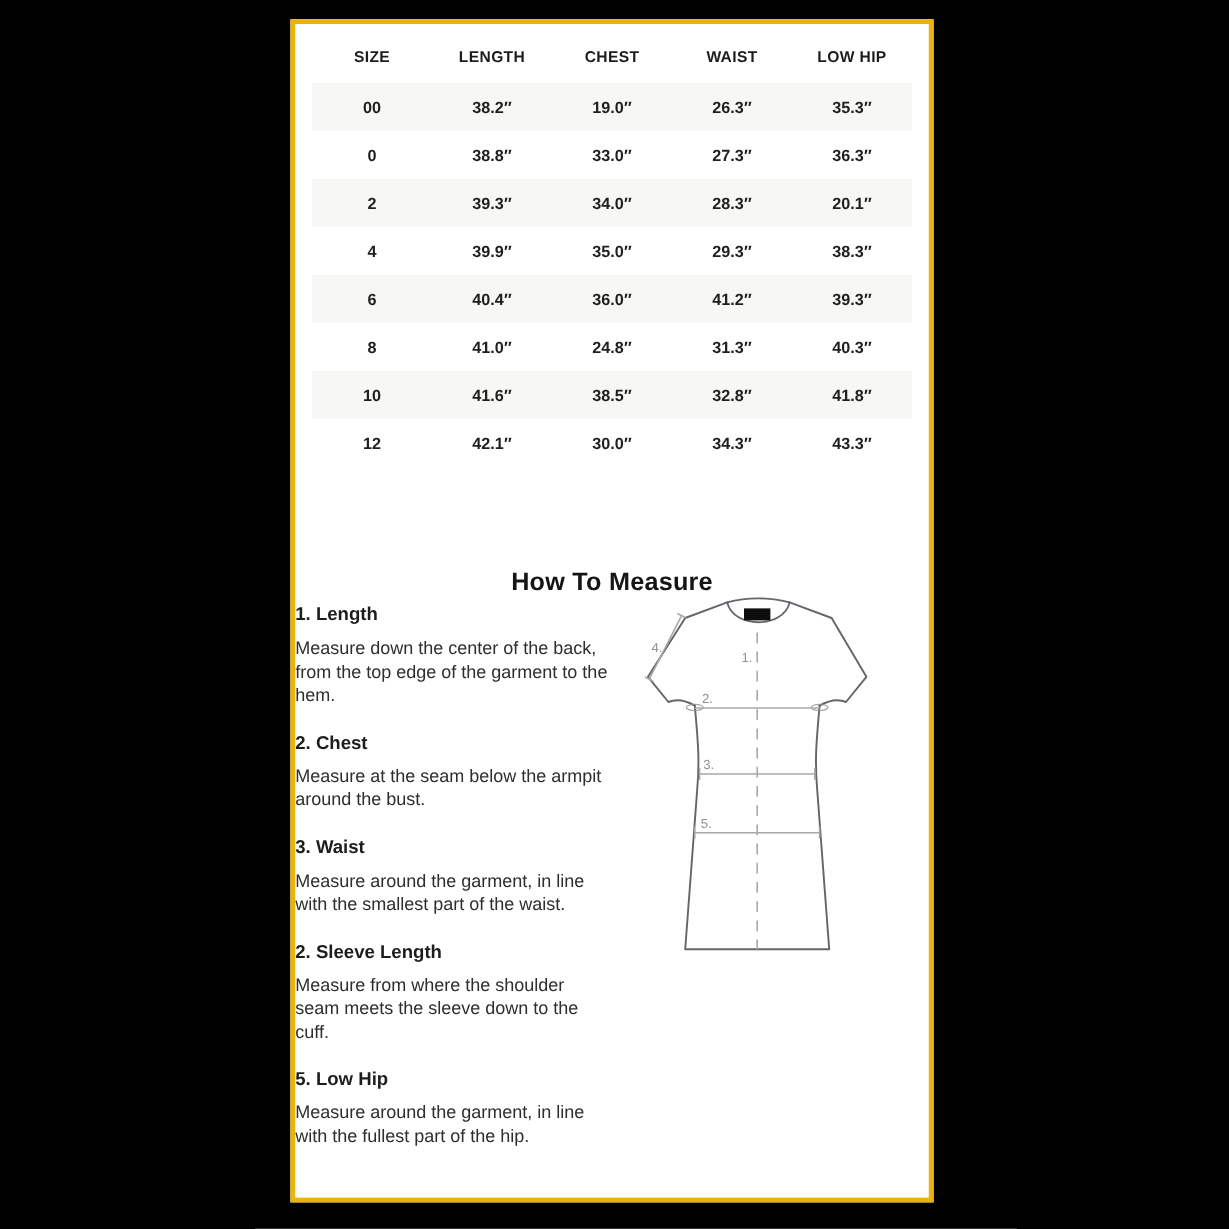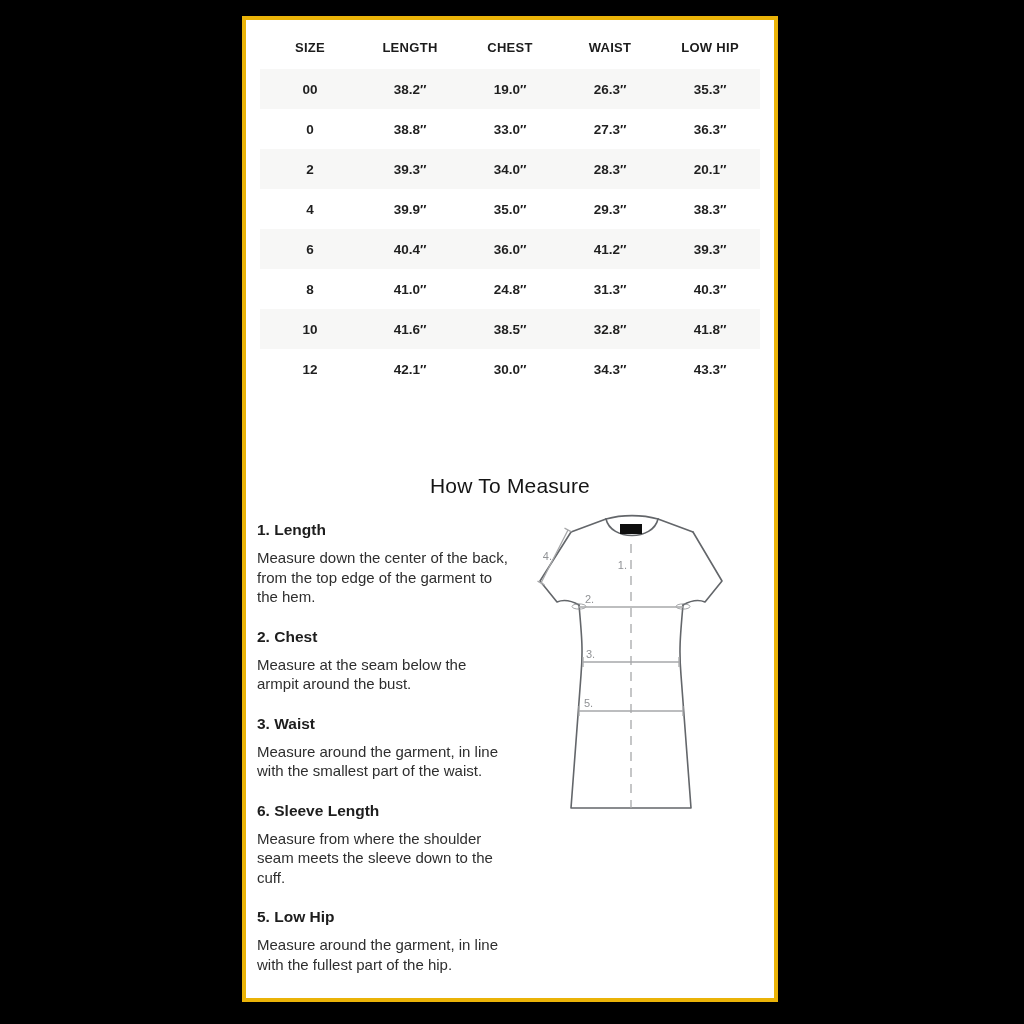--- a/index.html
+++ b/index.html
@@ -42,28 +42,28 @@
   }
   .size-table td{
     height:40px;
     font-size:13.5px;font-weight:700;color:var(--ink);
     text-align:center;vertical-align:middle;
     padding:0;
   }
   .size-table tbody tr:nth-child(odd){background:var(--stripe);}
   
   .htm-title{
-    margin:84px 0 22px 0;
+    margin:84px 0 5px 0;
     text-align:center;
-    font-size:21px;line-height:26px;font-weight:400;
+    font-size:21px;line-height:26px;font-weight:700;
     color:#151515;letter-spacing:.2px;
   }
   .htm-body{position:relative;}
   .sections{
-    padding-left:11px;width:265px;box-sizing:border-box;
+    width:265px;box-sizing:border-box;
   }
   .section h3{
     margin:0 0 9px 0;
     font-size:15.5px;line-height:18px;font-weight:700;color:#1d1d1d;
   }
   .section p{
     margin:0 0 21px 0;
     font-size:15px;line-height:19.5px;color:var(--body-ink);
   }
   .diagram{
@@ -159,21 +159,21 @@
         </div>
         <div class="section">
           <h3>2. Chest</h3>
           <p>Measure at the seam below the armpit around the bust.</p>
         </div>
         <div class="section">
           <h3>3. Waist</h3>
           <p>Measure around the garment, in line with the smallest part of the waist.</p>
         </div>
         <div class="section">
-          <h3>6. Sleeve Length</h3>
+          <h3>2. Sleeve Length</h3>
           <p>Measure from where the shoulder seam meets the sleeve down to the cuff.</p>
         </div>
         <div class="section">
           <h3>5. Low Hip</h3>
           <p>Measure around the garment, in line with the fullest part of the hip.</p>
         </div>
       </div>
 
     <svg class="diagram" viewBox="0 0 192 312" aria-hidden="true">
 

